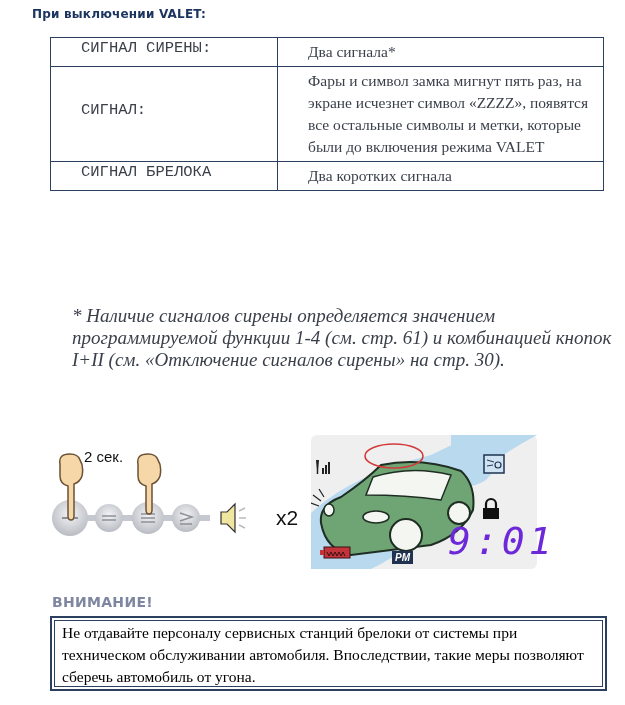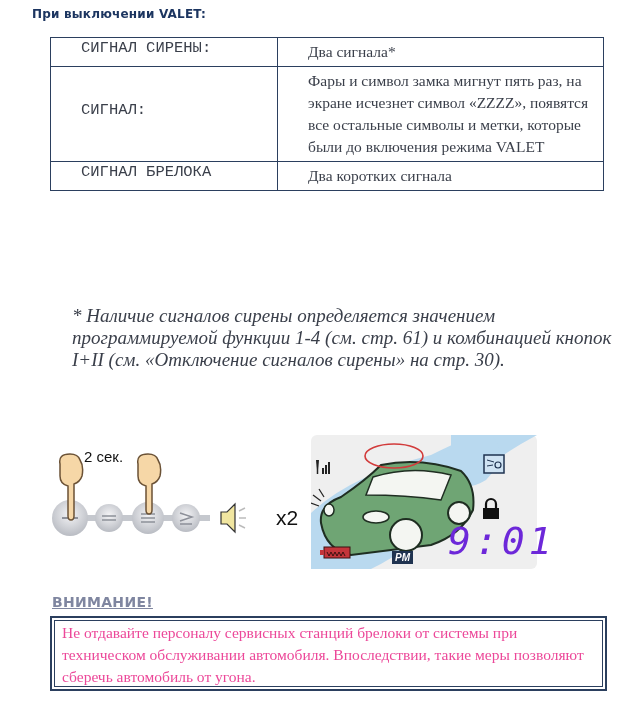--- a/index.html
+++ b/index.html
@@ -15,25 +15,25 @@
               font-size: 19px; line-height: 22px; color: #3a3f4a; }
   .diagram-left { position: absolute; left: 40px; top: 432px; width: 260px; height: 110px; }
   .sec-label { position: absolute; left: 44px; top: 6px; font-family: "Liberation Sans", sans-serif; font-size: 15px; color: #111; margin-top: 10px; }
   .x2 { position: absolute; left: 212px; top: 74px; font-family: "Liberation Sans", sans-serif; font-size: 21px; color: #111; margin-left: 24px; }
   .lcd { position: absolute; left: 311px; top: 435px; width: 226px; height: 134px; }
   .clock { position: absolute; left: 440px; top: 521px; font-family: "DejaVu Sans Mono", monospace; font-size: 38px;
            font-style: italic; color: #6d28d9; letter-spacing: 4px; line-height: 40px; margin-left: 8px; }
   .pm { position: absolute; left: 392px; top: 551px; background: #1f3350; color: #fff; font-family: "Liberation Sans", sans-serif;
         font-style: italic; font-weight: bold; font-size: 10px; padding: 1px 3px; border-radius: 0; }
   .attn { position: absolute; left: 52px; top: 594px; font-family: "DejaVu Sans", sans-serif; font-weight: bold;
-          font-size: 14px; color: #7f86a0; letter-spacing: 0.3px; text-decoration: underline; }
+          font-size: 14px; color: #7f86a0; letter-spacing: 0.3px; }
   .warn-box { position: absolute; left: 50px; top: 616px; width: 557px; height: 75px; border: 2px solid #2b3f5e;
               box-sizing: border-box; padding: 2px; }
   .warn-inner { border: 1px solid #2b3f5e; height: 100%; box-sizing: border-box; padding: 1px 0 0 7px;
-                font-size: 15.5px; line-height: 22px; color: #ec4899; }
+                font-size: 15.5px; line-height: 22px; color: #000000; }
 </style>
 </head>
 <body>
 
 <div class="title">При выключении VALET:</div>
 
 <table class="spec">
   <tbody>
       <tr style="height:26px">
     <td class="k">СИГНАЛ СИРЕНЫ:</td>

